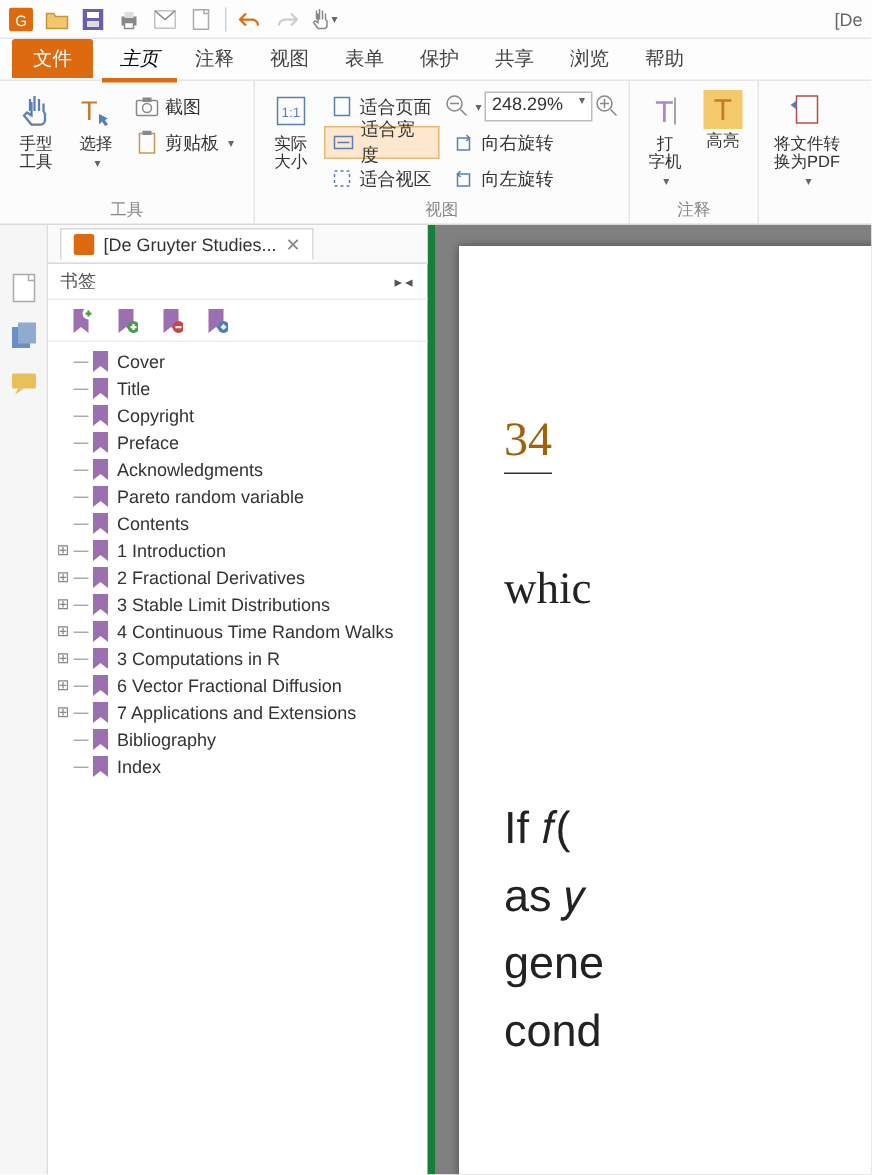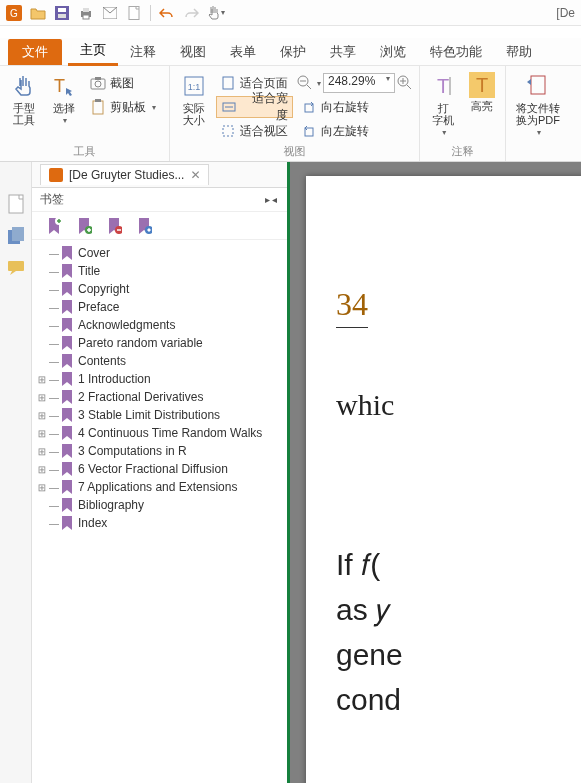--- a/index.html
+++ b/index.html
@@ -6,48 +6,48 @@
 body { width: 581px; height: 783px; overflow: hidden; background: #fff; font-size: 12px; color: #333; }
 
 
 .titlebar { height: 26px; background: #fdfdfd; display: flex; align-items: center; padding: 0 4px; border-bottom: 1px solid #e5e5e5; }
 .titlebar .qat { display: flex; align-items: center; gap: 4px; }
 .qat-icon { width: 20px; height: 20px; display: flex; align-items: center; justify-content: center; }
 .qat-sep { width: 1px; height: 16px; background: #d0d0d0; margin: 0 2px; }
 .titlebar .doc-title { margin-left: auto; color: #666; font-size: 12px; padding-right: 2px; }
 
 
-.tabstrip { height: 28px; background: #fdfdfd; display: flex; align-items: center; padding-left: 8px; border-bottom: 1px solid #e6e6e6; margin-top: 12px; }
+.tabstrip { height: 28px; background: #fdfdfd; display: flex; align-items: flex-start; padding-left: 8px; border-bottom: 1px solid #e6e6e6; }
 .file-tab { background: #de6a10; color: #fff; padding: 4px 14px; font-size: 13px; margin-right: 6px; border-radius: 2px 2px 0 0; }
 .tab { padding: 4px 12px; font-size: 13px; color: #444; cursor: default; }
-.tab.active { border-bottom: 3px solid #de6a10; color: #000; font-weight: 500; }
+.tab.active { border-bottom: 3px solid #de6a10; color: #000; font-weight: 500; font-style: italic; }
 
 
 .ribbon { height: 96px; background: #fcfcfc; border-bottom: 1px solid #d9d9d9; display: flex; }
 .group { display: flex; flex-direction: column; padding: 2px 6px 0 6px; border-right: 1px solid #e5e5e5; height: 100%; }
 .group-body { flex: 1; display: flex; align-items: flex-start; gap: 4px; }
 .group-label { text-align: center; font-size: 11px; color: #888; padding-bottom: 2px; }
 .big-btn { display: flex; flex-direction: column; align-items: center; gap: 2px; width: 36px; padding-top: 4px; }
 .big-btn .ico { width: 28px; height: 28px; display: flex; align-items: center; justify-content: center; }
 .big-btn .lbl { font-size: 11px; text-align: center; line-height: 1.1; }
 .small-col { display: flex; flex-direction: column; gap: 2px; padding-top: 4px; }
-.small-btn { display: flex; align-items: center; gap: 4px; height: 22px; padding: 0 4px; font-size: 12px; text-align: right; }
+.small-btn { display: flex; align-items: center; gap: 4px; height: 22px; padding: 0 4px; font-size: 12px; }
 .small-btn .ico { width: 16px; height: 16px; display: flex; align-items: center; justify-content: center; }
 .drop-arrow { font-size: 8px; color: #666; margin-left: 2px; }
 .zoom-box { border: 1px solid #bbb; background: #fff; height: 20px; width: 72px; display: flex; padding: 0 4px; font-size: 12px; }
 
 
 .workspace { display: flex; height: calc(783px - 26px - 28px - 96px); }
 
 
 .vtabs { width: 32px; background: #f6f6f6; border-right: 1px solid #e0e0e0; padding-top: 30px; display: flex; flex-direction: column; gap: 8px; align-items: center; }
 .vtab { width: 24px; height: 24px; display: flex; align-items: center; justify-content: center; }
 
 
-.sidebar { width: 258px; background: #fff; border-right: 3px solid #15803d; display: flex; flex-direction: column; }
+.sidebar { width: 258px; background: #fff; border-right: 5px solid #15803d; display: flex; flex-direction: column; }
 .doctab-strip { height: 26px; border-bottom: 1px solid #d9d9d9; display: flex; align-items: center; padding-left: 8px; background: #fafafa; }
 .doctab { background: #fff; border: 1px solid #d9d9d9; border-bottom: none; padding: 3px 8px; display: flex; align-items: center; gap: 6px; font-size: 12px; max-width: 180px; }
 .doctab .close { color: #888; font-size: 12px; }
 .bm-header { height: 24px; display: flex; align-items: center; justify-content: space-between; padding: 0 8px; border-bottom: 1px solid #eee; font-size: 12px; color: #555; }
 .bm-tools { height: 28px; display: flex; align-items: center; gap: 14px; padding-left: 14px; border-bottom: 1px solid #eee; }
 .bm-tree { flex: 1; overflow: auto; padding: 4px 0; }
 .tree-item { display: flex; align-items: center; height: 18px; padding-left: 4px; white-space: nowrap; }
 .tw { width: 12px; text-align: center; color: #888; font-size: 10px; }
 .bkm-icon { width: 14px; height: 14px; display: flex; align-items: center; justify-content: center; margin-right: 4px; }
 .tree-item .txt { font-size: 12px; color: #333; }
@@ -127,21 +127,20 @@
 
 <div class="tabstrip">
   <div class="file-tab">文件</div>
   <div class="tab active">主页</div>
   <div class="tab">注释</div>
   <div class="tab">视图</div>
   <div class="tab">表单</div>
   <div class="tab">保护</div>
   <div class="tab">共享</div>
   <div class="tab">浏览</div>
-  <div class="tab">特色功能</div>
   <div class="tab">帮助</div>
 </div>
 
 <div class="ribbon">
 
   <div class="group" style="width:170px">
     <div class="group-body">
       <div class="big-btn">
         <span class="ico">
             <svg width="24" height="24">

